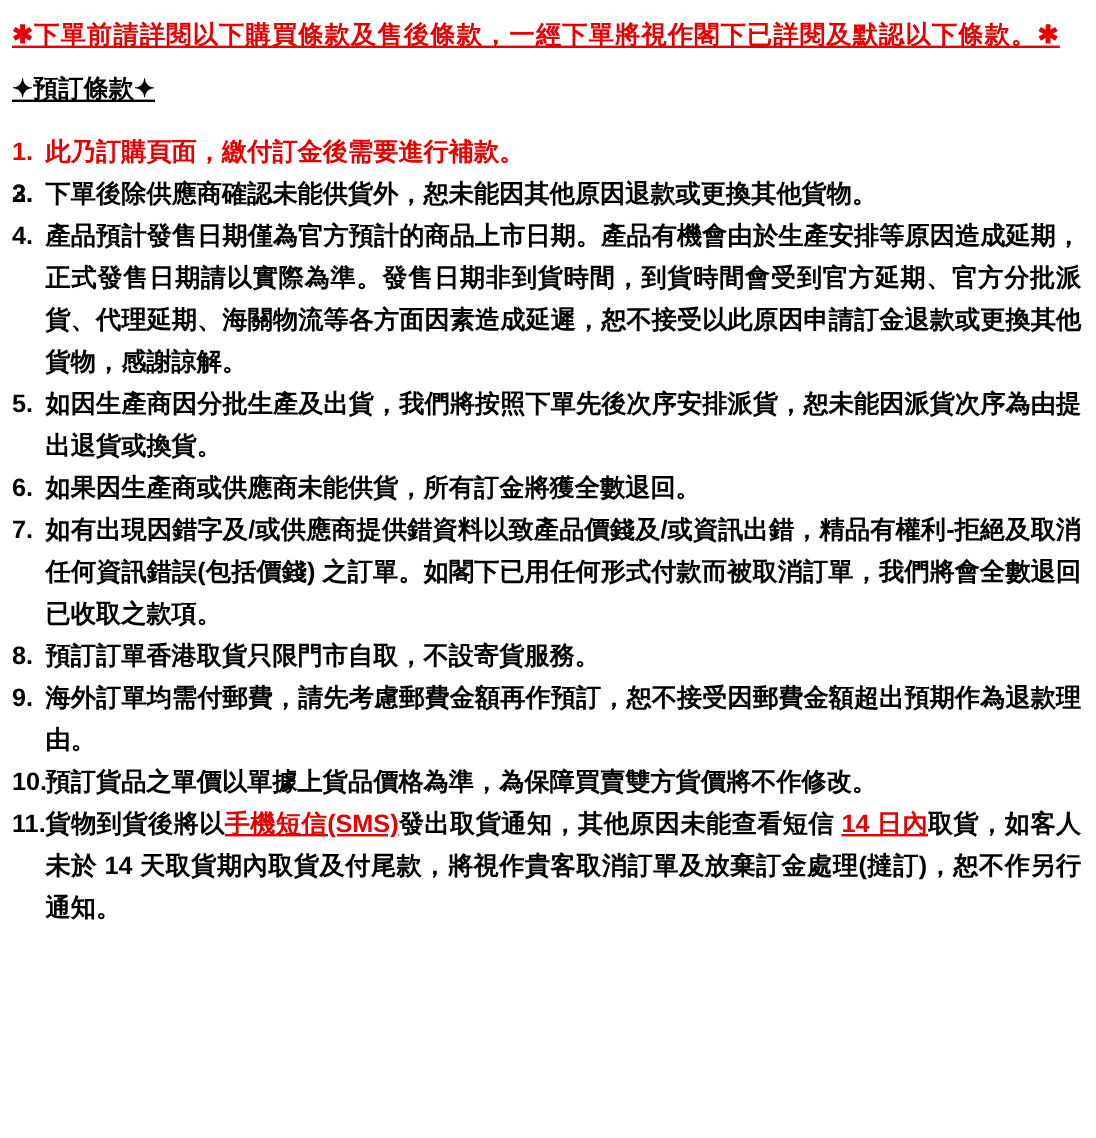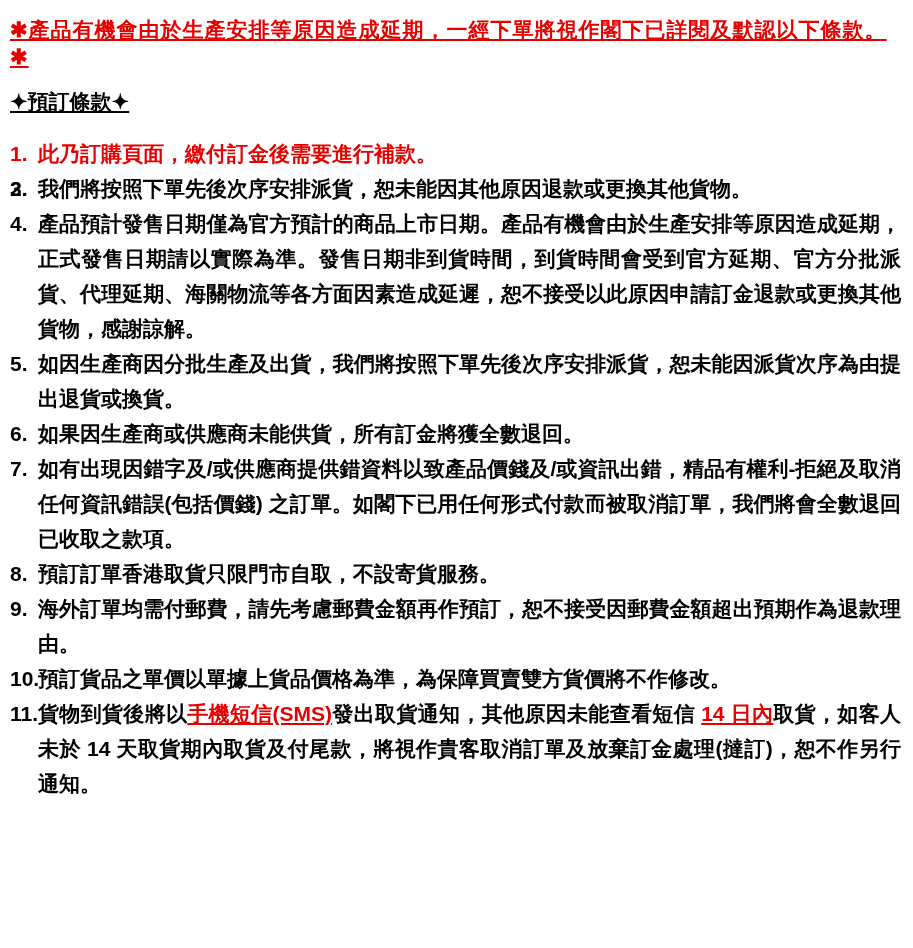--- a/index.html
+++ b/index.html
@@ -59,26 +59,26 @@
   li.term.red { color: var(--red); }
   .red-u {
     color: var(--red);
     text-decoration: underline;
   }
 </style>
 </head>
 <body>
 
 <div class="page">
-  <div class="notice">✱產品有機會由於生產安排等原因造成延期，一經下單將視作閣下已詳閱及默認以下條款。✱</div>
+  <div class="notice">✱下單前請詳閱以下購買條款及售後條款，一經下單將視作閣下已詳閱及默認以下條款。✱</div>
   <div class="section-title">✦預訂條款✦</div>
   <ol class="terms" id="terms-list">
       <li class="term red"><span class="num">1.</span><span><span>此乃訂購頁面，繳付訂金後需要進行補款。</span></span></li>
       <li class="term"><span class="num">2.</span></li>
-      <li class="term"><span class="num">3.</span><span><span>我們將按照下單先後次序安排派貨，恕未能因其他原因退款或更換其他貨物。</span></span></li>
+      <li class="term"><span class="num">3.</span><span><span>下單後除供應商確認未能供貨外，恕未能因其他原因退款或更換其他貨物。</span></span></li>
       <li class="term"><span class="num">4.</span><span><span>產品預計發售日期僅為官方預計的商品上市日期。產品有機會由於生產安排等原因造成延期，正式發售日期請以實際為準。發售日期非到貨時間，到貨時間會受到官方延期、官方分批派貨、代理延期、海關物流等各方面因素造成延遲，恕不接受以此原因申請訂金退款或更換其他貨物，感謝諒解。</span></span></li>
       <li class="term"><span class="num">5.</span><span><span>如因生產商因分批生產及出貨，我們將按照下單先後次序安排派貨，恕未能因派貨次序為由提出退貨或換貨。</span></span></li>
       <li class="term"><span class="num">6.</span><span><span>如果因生產商或供應商未能供貨，所有訂金將獲全數退回。</span></span></li>
       <li class="term"><span class="num">7.</span><span><span>如有出現因錯字及/或供應商提供錯資料以致產品價錢及/或資訊出錯，精品有權利-拒絕及取消任何資訊錯誤(包括價錢) 之訂單。如閣下已用任何形式付款而被取消訂單，我們將會全數退回已收取之款項。</span></span></li>
       <li class="term"><span class="num">8.</span><span><span>預訂訂單香港取貨只限門市自取，不設寄貨服務。</span></span></li>
       <li class="term"><span class="num">9.</span><span><span>海外訂單均需付郵費，請先考慮郵費金額再作預訂，恕不接受因郵費金額超出預期作為退款理由。</span></span></li>
       <li class="term"><span class="num">10.</span><span><span>預訂貨品之單價以單據上貨品價格為準，為保障買賣雙方貨價將不作修改。</span></span></li>
       <li class="term"><span class="num">11.</span><span><span>貨物到貨後將以</span><span class="red-u">手機短信(SMS)</span><span>發出取貨通知，其他原因未能查看短信 </span><span class="red-u">14 日內</span><span>取貨，如客人未於 14 天取貨期內取貨及付尾款，將視作貴客取消訂單及放棄訂金處理(撻訂)，恕不作另行通知。</span></span></li>
     </ol>
 </div>

